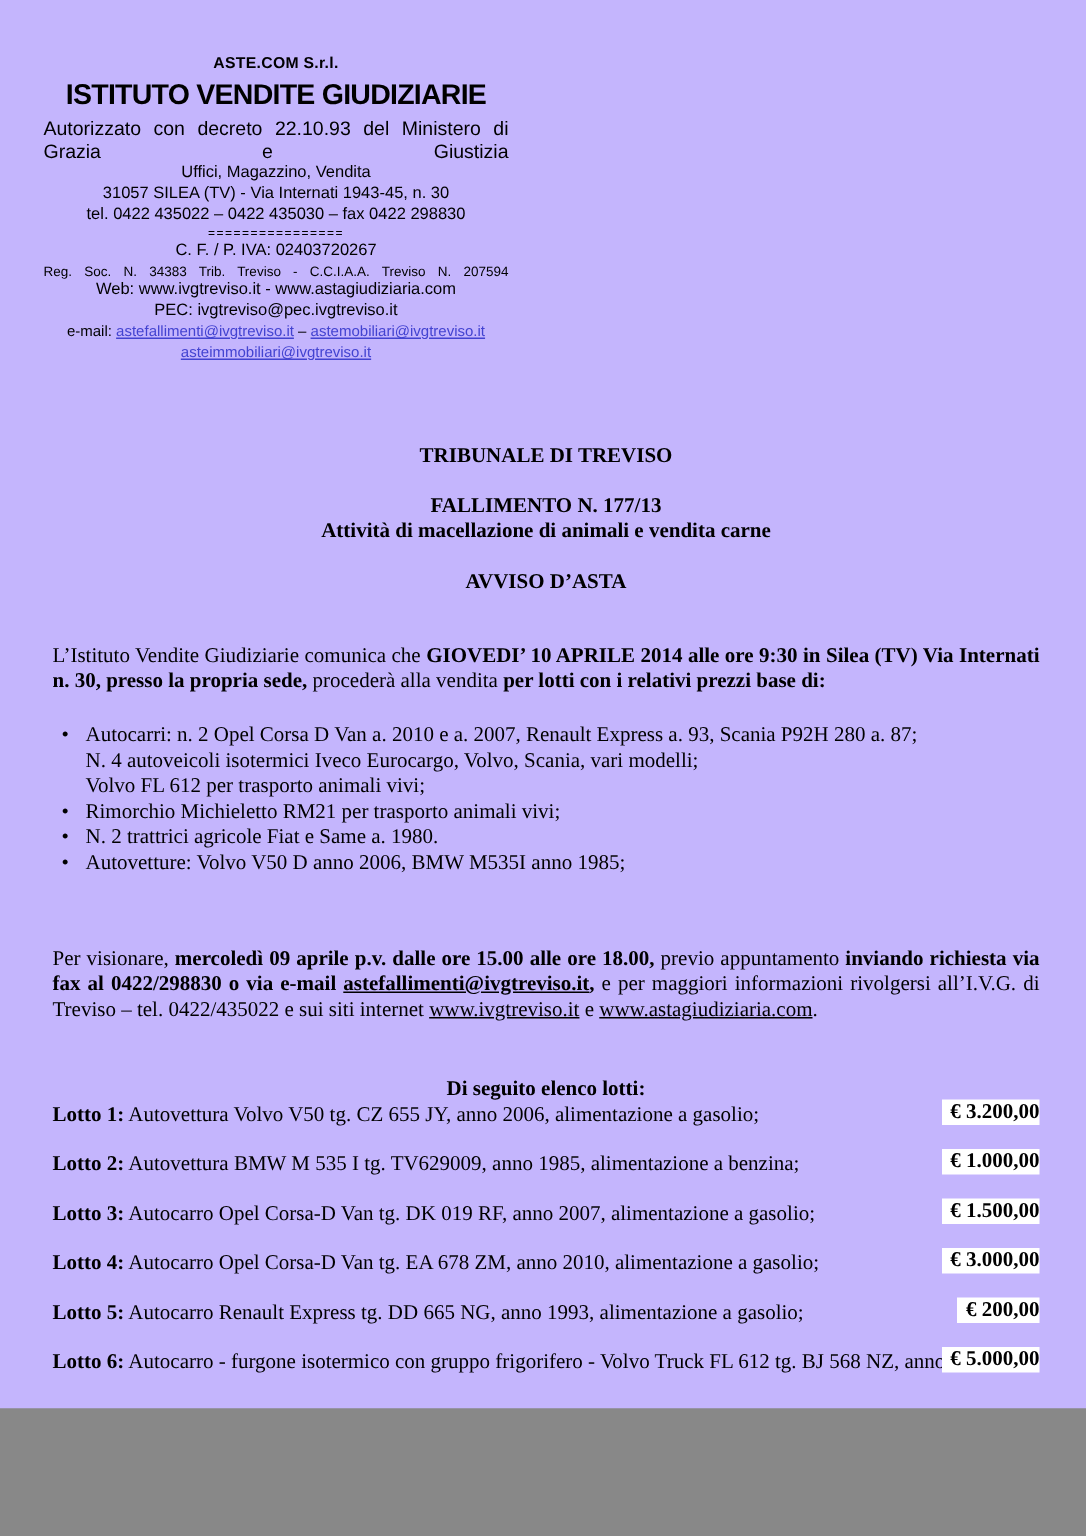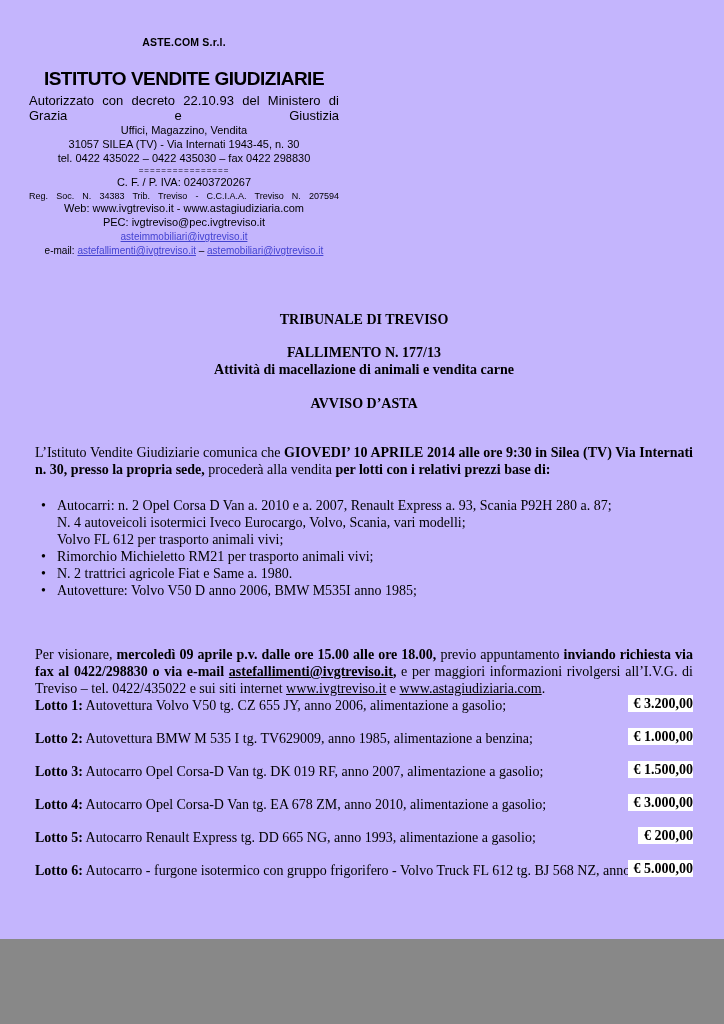--- a/index.html
+++ b/index.html
@@ -8,21 +8,21 @@
     width:724px; height:939px; background:#c4b5fd; margin:0 auto;
     padding:36px 31px 0 35px; overflow:hidden; position:relative;
     color:#000;
   }
   
   .letterhead {
     width:310px; margin-left:-6px; text-align:center;
     font-family:"Liberation Sans", sans-serif;
   }
   .company { font-size:10.5px; font-weight:bold; letter-spacing:.2px; }
-  .inst-title { font-size:19px; font-weight:bold; letter-spacing:-0.5px; margin-top:20px; white-space:nowrap; }
+  .inst-title { font-size:19px; font-weight:bold; letter-spacing:-0.5px; margin-top:5px; white-space:nowrap; }
   .auth { font-size:13px; text-align:justify; text-align-last:justify; margin-top:3px; }
   .hline { font-size:11px; margin-top:1px; line-height:13px; }
   .sep { font-size:8px; letter-spacing:1px; line-height:8px; margin-top:2px; }
   .registry { font-size:9px; text-align:justify; text-align-last:justify; margin-top:2px; }
   .emailline { font-size:10px; margin-top:1px; line-height:13px; }
   a.hlink { color:#4343d1; text-decoration:underline; cursor:pointer; }
   
   .doc {
     font-family:"Liberation Serif", serif; font-size:14px; line-height:17px;
     margin-top:54px;
@@ -55,22 +55,22 @@
     <div class="inst-title">ISTITUTO VENDITE GIUDIZIARIE</div>
     <div class="auth">Autorizzato con decreto 22.10.93 del Ministero di Grazia e Giustizia</div>
     <div class="hline">Uffici,  Magazzino, Vendita</div>
     <div class="hline">31057 SILEA (TV)  -  Via Internati 1943-45, n. 30</div>
     <div class="hline">tel. 0422 435022  –  0422 435030  –  fax 0422 298830</div>
     <div class="sep">================</div>
     <div class="hline">C. F. / P. IVA: 02403720267</div>
     <div class="registry">Reg. Soc. N. 34383 Trib. Treviso - C.C.I.A.A. Treviso N. 207594</div>
     <div class="hline">Web: www.ivgtreviso.it - www.astagiudiziaria.com</div>
     <div class="hline">PEC: ivgtreviso@pec.ivgtreviso.it</div>
+    <div class="emailline"><span>e-mail: </span><a class="hlink">astefallimenti@ivgtreviso.it</a><span> – </span><a class="hlink">astemobiliari@ivgtreviso.it</a></div>
     <div class="emailline"><a class="hlink">asteimmobiliari@ivgtreviso.it</a></div>
-    <div class="emailline"><span>e-mail: </span><a class="hlink">astefallimenti@ivgtreviso.it</a><span> – </span><a class="hlink">astemobiliari@ivgtreviso.it</a></div>
   </div>
 
   <div class="doc">
 
     <div class="center b court">TRIBUNALE DI TREVISO</div>
     <div class="center b case">FALLIMENTO N. 177/13</div>
     <div class="center b">Attività di macellazione di animali e vendita carne</div>
     <div class="center b notice">AVVISO D’ASTA</div>
 
     <p class="para intro"><span>L’Istituto Vendite Giudiziarie comunica che </span><span class="b">GIOVEDI’ 10 APRILE 2014 alle ore 9:30 in Silea (TV) Via Internati n. 30, presso la propria sede, </span><span>procederà alla vendita </span><span class="b">per lotti con i relativi prezzi base di:</span></p>
@@ -89,20 +89,21 @@
         <span class="bullet-text">N. 2 trattrici agricole Fiat e Same a. 1980.</span>
       </div>
       <div class="bullet-item">
         <span class="bullet-dot">•</span>
         <span class="bullet-text">Autovetture: Volvo V50 D anno 2006, BMW M535I anno 1985;</span>
       </div>
     </div>
 
     <p class="para visit"><span>Per visionare, </span><span class="b">mercoledì 09 aprile p.v. dalle ore 15.00 alle ore 18.00, </span><span>previo appuntamento </span><span class="b">inviando richiesta via fax al 0422/298830 o via e-mail </span><span class="b ul">astefallimenti@ivgtreviso.it</span><span class="b">,</span><span> e per maggiori informazioni rivolgersi all’I.V.G. di Treviso – tel.  0422/435022 e sui siti internet </span><span class="ul">www.ivgtreviso.it</span><span> e </span><span class="ul">www.astagiudiziaria.com</span><span>.</span></p>
 
+    <div class="center b list-heading">Di seguito elenco lotti:</div>
 
     <div class="lots">
       <div class="lot"><span class="b">Lotto 1:</span><span class="lot-desc"> Autovettura Volvo V50 tg. CZ 655 JY, anno 2006, alimentazione a gasolio;</span><span class="lot-price">€ 3.200,00</span></div>
       <div class="lot"><span class="b">Lotto 2:</span><span class="lot-desc"> Autovettura BMW M 535 I tg. TV629009, anno 1985, alimentazione a benzina;</span><span class="lot-price">€ 1.000,00</span></div>
       <div class="lot"><span class="b">Lotto 3:</span><span class="lot-desc"> Autocarro Opel Corsa-D Van tg. DK 019 RF, anno 2007, alimentazione a gasolio;</span><span class="lot-price">€ 1.500,00</span></div>
       <div class="lot"><span class="b">Lotto 4:</span><span class="lot-desc"> Autocarro Opel Corsa-D Van tg. EA 678 ZM, anno 2010, alimentazione a gasolio;</span><span class="lot-price">€ 3.000,00</span></div>
       <div class="lot"><span class="b">Lotto 5:</span><span class="lot-desc"> Autocarro Renault Express tg. DD 665 NG, anno 1993, alimentazione a gasolio;</span><span class="lot-price">€ 200,00</span></div>
       <div class="lot lot6"><span class="b">Lotto 6:</span><span> Autocarro - furgone isotermico con gruppo frigorifero - Volvo Truck FL 612 tg. BJ 568 NZ, anno 2000;</span><span class="lot-price">€ 5.000,00</span></div>
     </div>
 

